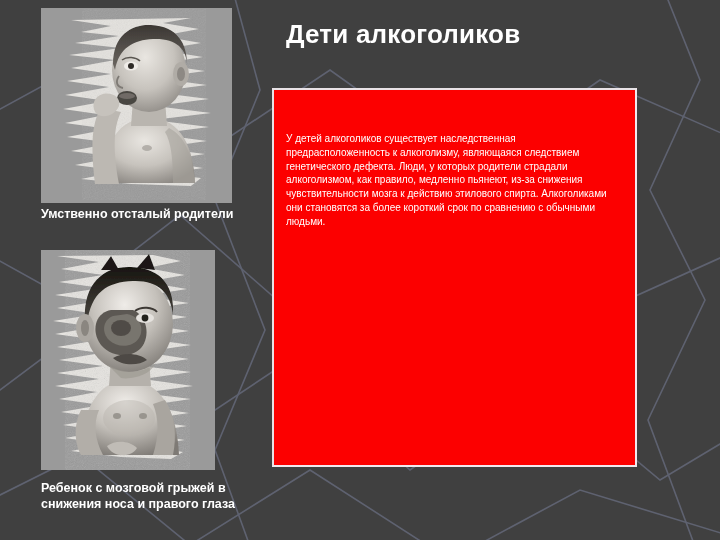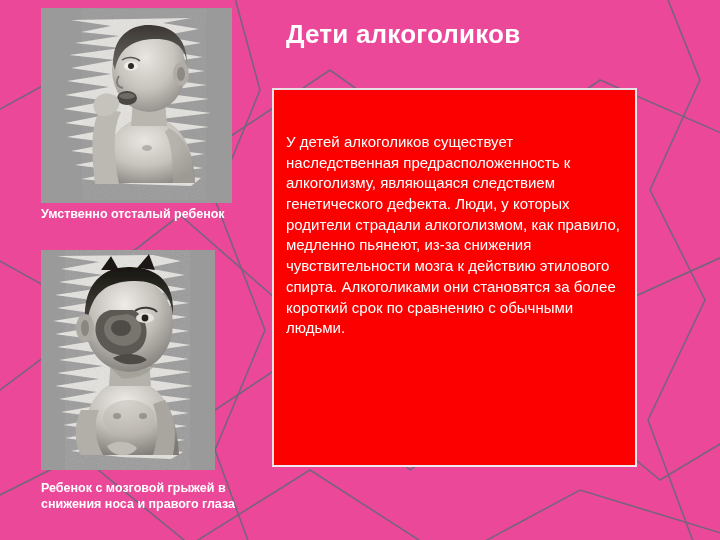--- a/index.html
+++ b/index.html
@@ -10,21 +10,21 @@
     width: 720px;
     height: 540px;
     overflow: hidden;
     font-family: "Liberation Sans", sans-serif;
   }
 
   #slide {
     position: relative;
     width: 720px;
     height: 540px;
-    background: #ec4899;
+    background: #404040;
     overflow: hidden;
   }
 
   
   #bg-pattern {
     position: absolute;
     inset: 0;
     width: 720px;
     height: 540px;
     pointer-events: none;
@@ -98,21 +98,21 @@
     border-right: 2px solid #f1e9ee;
     border-bottom: 2px solid #f1e9ee;
     box-sizing: border-box;
   }
   #red-box-text {
     position: absolute;
     left: 12px;
     top: 42px;
     width: 334px;
     color: #ffffff;
-    font-size: 15px;
+    font-size: 10px;
     line-height: 1.38;
     white-space: pre-wrap;
   }
 </style>
 </head>
 <body>
 
 <div id="slide">
 
   <svg id="bg-pattern" viewBox="0 0 720 540" preserveAspectRatio="none">
@@ -185,21 +185,21 @@
 
         <path d="M60 100 C50 116 50 140 54 176 L78 176 C72 144 72 120 80 104 Z" fill="#bcb8b2"></path>
         <path d="M62 86 C54 88 50 96 54 104 C60 112 74 108 78 98 C80 90 72 84 62 86 Z" fill="#c6c2bc"></path>
 
         <path d="M128 120 C144 128 152 148 154 175 L132 175 C132 150 130 134 124 124 Z" fill="#a7a39d" opacity="0.6"></path>
         <ellipse cx="106" cy="140" rx="5" ry="3" fill="#a19d97" opacity="0.7"></ellipse>
       </g>
     </svg>
   </div>
 
-  <div class="caption" id="caption-1">Умственно отсталый ребенок</div>
+  <div class="caption" id="caption-1">Умственно отсталый родители</div>
 
   <div class="photo-frame" id="photo-2">
     <svg width="174" height="220" viewBox="0 0 174 220">
       <defs>
         <radialGradient id="skin2" cx="45%" cy="30%" r="75%">
           <stop offset="0%" stop-color="#efece8"></stop>
           <stop offset="50%" stop-color="#c4c0ba"></stop>
           <stop offset="100%" stop-color="#7e7a75"></stop>
         </radialGradient>
         <linearGradient id="hair2" x1="0" y1="0" x2="0" y2="1">

